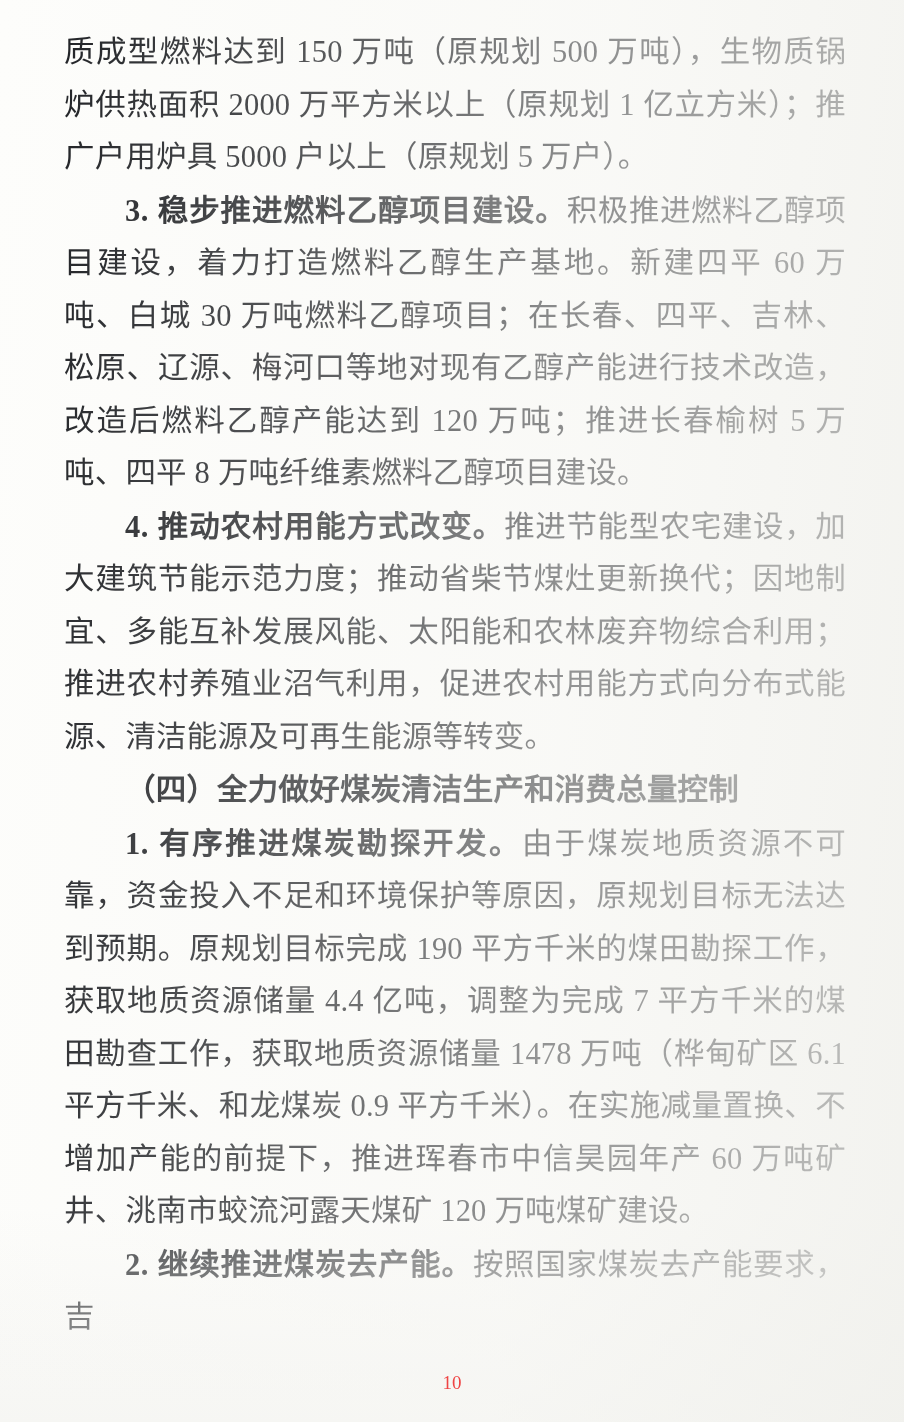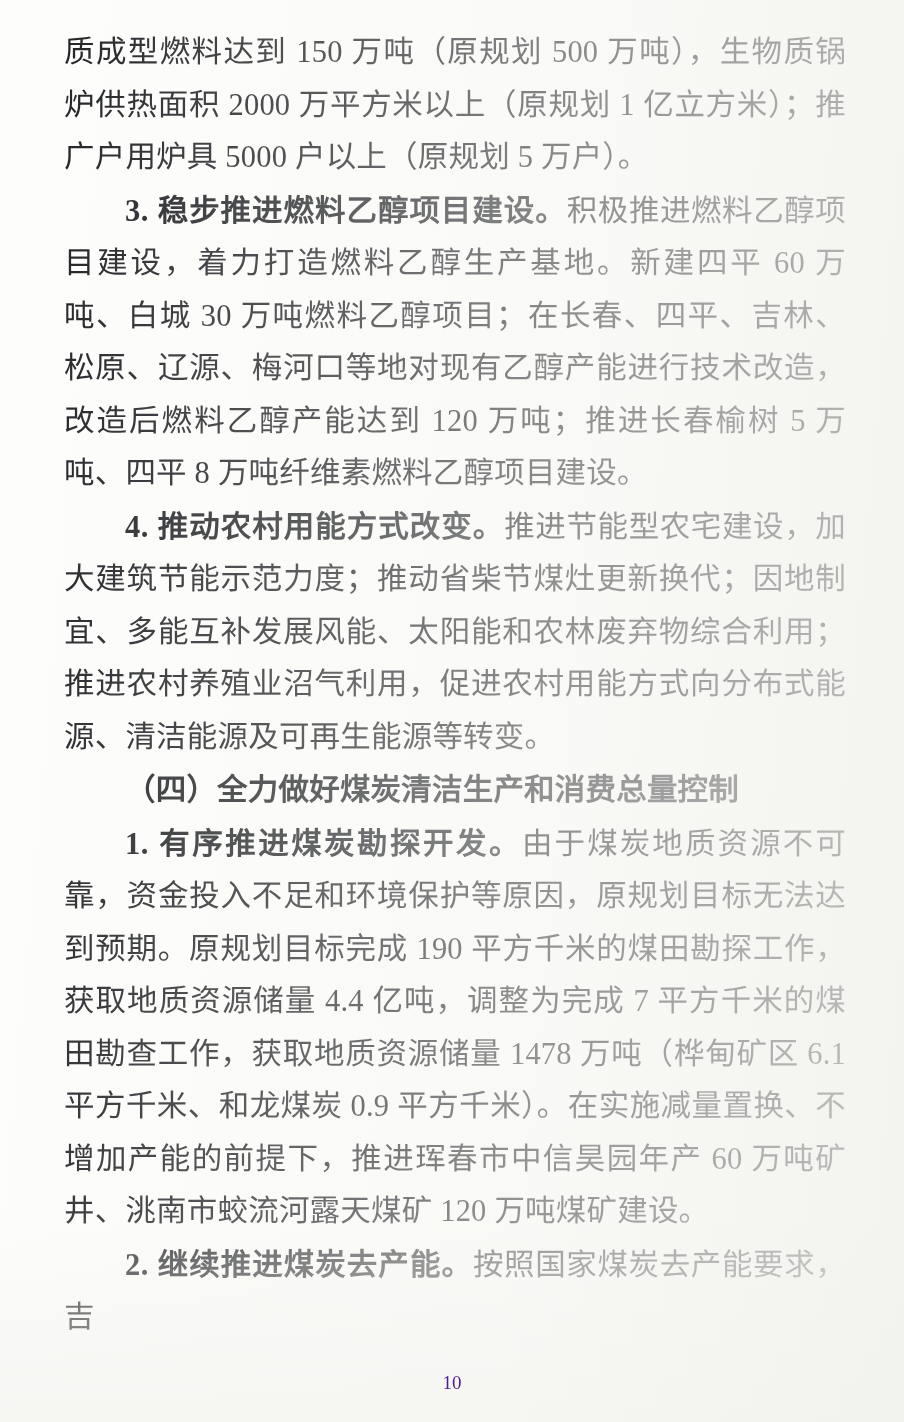--- a/index.html
+++ b/index.html
@@ -54,21 +54,21 @@
     font-weight: bold;
   }
   .page-number {
     position: absolute;
     bottom: 28px;
     left: 0;
     right: 0;
     text-align: center;
     font-family: "Liberation Serif", "DejaVu Serif", serif;
     font-size: 19px;
-    color: #4c1d95;
+    color: #ef4444;
     z-index: 3;
   }
 </style>
 </head>
 <body>
 
 <div class="page">
   <div class="content">
 
     <p>

